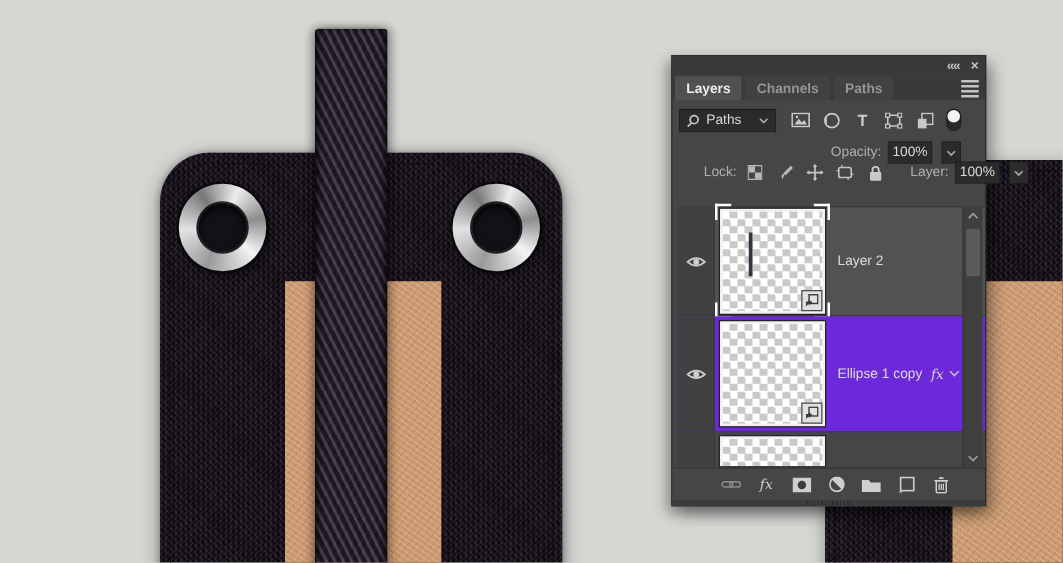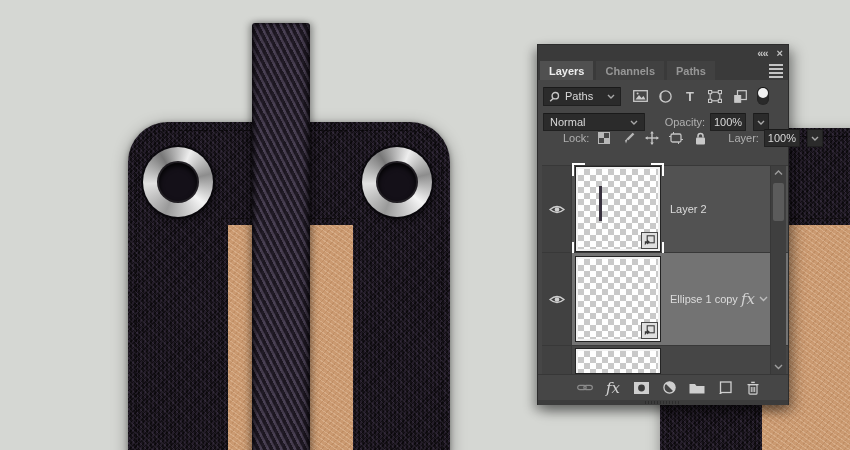--- a/index.html
+++ b/index.html
@@ -106,21 +106,21 @@
   .toggle{
     width:12px;height:18px;border-radius:6px;background:#2a2a2a;margin-left:auto;
     position:relative;cursor:pointer;box-shadow:inset 0 1px 2px rgba(0,0,0,.6);
   }
   .toggle .knob{position:absolute;left:1px;top:1px;width:10px;height:10px;border-radius:50%;background:#f2f2f2;}
   .t-glyph{font-weight:bold;font-size:13px;color:#c9c9c9;line-height:1;}
   
   .layers-list{position:absolute;left:4px;right:0;top:120px;height:209px;border-top:1px solid #383838;background:#464646;}
   .layer-row{display:flex;align-items:center;position:relative;border-bottom:1px solid #383838;cursor:pointer;box-sizing:border-box;}
   .layer-row.r1{height:87px;background:#525252;}
-  .layer-row.r2{height:93px;background:#737373;}
+  .layer-row.r2{height:93px;background:#6d28d9;}
   .layer-row.r3{height:28px;background:#464646;border-bottom:none;align-items:flex-start;}
   .gutter{
     width:29px;align-self:stretch;background:#414141;border-right:1px solid #3a3a3a;
     display:flex;align-items:center;justify-content:center;flex-shrink:0;
   }
   .thumb{
     width:80px;height:80px;margin-left:4px;position:relative;flex-shrink:0;
     border:2px solid #f2f2f2;outline:1px solid #242424;box-sizing:content-box;
     background-color:#fff;
     background-image:conic-gradient(#c9c9c9 0 25%, transparent 0 50%, #c9c9c9 0 75%, transparent 0);
@@ -132,21 +132,21 @@
   .bracket.tl{top:-6px;left:-6px;border-right:none;border-bottom:none;}
   .bracket.tr{top:-6px;right:-6px;border-left:none;border-bottom:none;}
   .bracket.bl{bottom:-6px;left:-6px;border-right:none;border-top:none;}
   .bracket.br{bottom:-6px;right:-6px;border-left:none;border-top:none;}
   .so-badge{
     position:absolute;right:0;bottom:0;width:15px;height:15px;background:#e0e0e0;
     border:1px solid #4a4a4a;display:flex;align-items:center;justify-content:center;
   }
   .layer-name{margin-left:10px;color:#dcdcdc;white-space:nowrap;}
   .fx-group{position:absolute;right:20px;display:flex;align-items:center;gap:4px;}
-  .fx-text{font-family:"DejaVu Serif", serif;font-style:italic;font-size:15px;color:#d2d2d2;}
+  .fx-text{font-family:"DejaVu Serif", serif;font-style:italic;font-size:11px;color:#d2d2d2;}
   .scrollbar{
     position:absolute;top:0;bottom:0;right:2px;width:15px;background:#3f3f3f;
     border-left:1px solid #373737;display:flex;flex-direction:column;align-items:center;
   }
   .sb-thumb{position:absolute;top:17px;left:2px;right:2px;height:38px;background:#5b5b5b;border-radius:2px;cursor:grab;}
   .sb-arrow{position:absolute;left:0;right:0;display:flex;justify-content:center;cursor:pointer;}
   .sb-arrow.up{top:4px;}
   .sb-arrow.down{bottom:5px;}
   
   .bottom-toolbar{
@@ -250,28 +250,20 @@
             <rect x="0.7" y="5.5" width="6" height="6.8" fill="#c9c9c9" stroke="#c9c9c9"></rect>
           </svg>
       </span>
       <span class="toggle">
           <span class="knob"></span>
         </span>
     </div>
   </div>
 
   <div class="row blend-row">
-    <div class="field dd-blend">
-      <span class="lbl">Normal</span>
-      <span>
-        <svg width="8" height="5" viewBox="0 0 8 5">
-            <polyline points="1,1 4,4 7,1" fill="none" stroke="#a8a8a8" stroke-width="1.4"></polyline>
-          </svg>
-      </span>
-    </div>
     <div class="right-group">
       <span class="panel-label">Opacity:</span>
       <div class="field val-box">
           <span>100%</span>
         </div>
       <div class="field val-chevron">
         <svg width="8" height="5" viewBox="0 0 8 5">
             <polyline points="1,1 4,4 7,1" fill="none" stroke="#a8a8a8" stroke-width="1.4"></polyline>
           </svg>
       </div>

